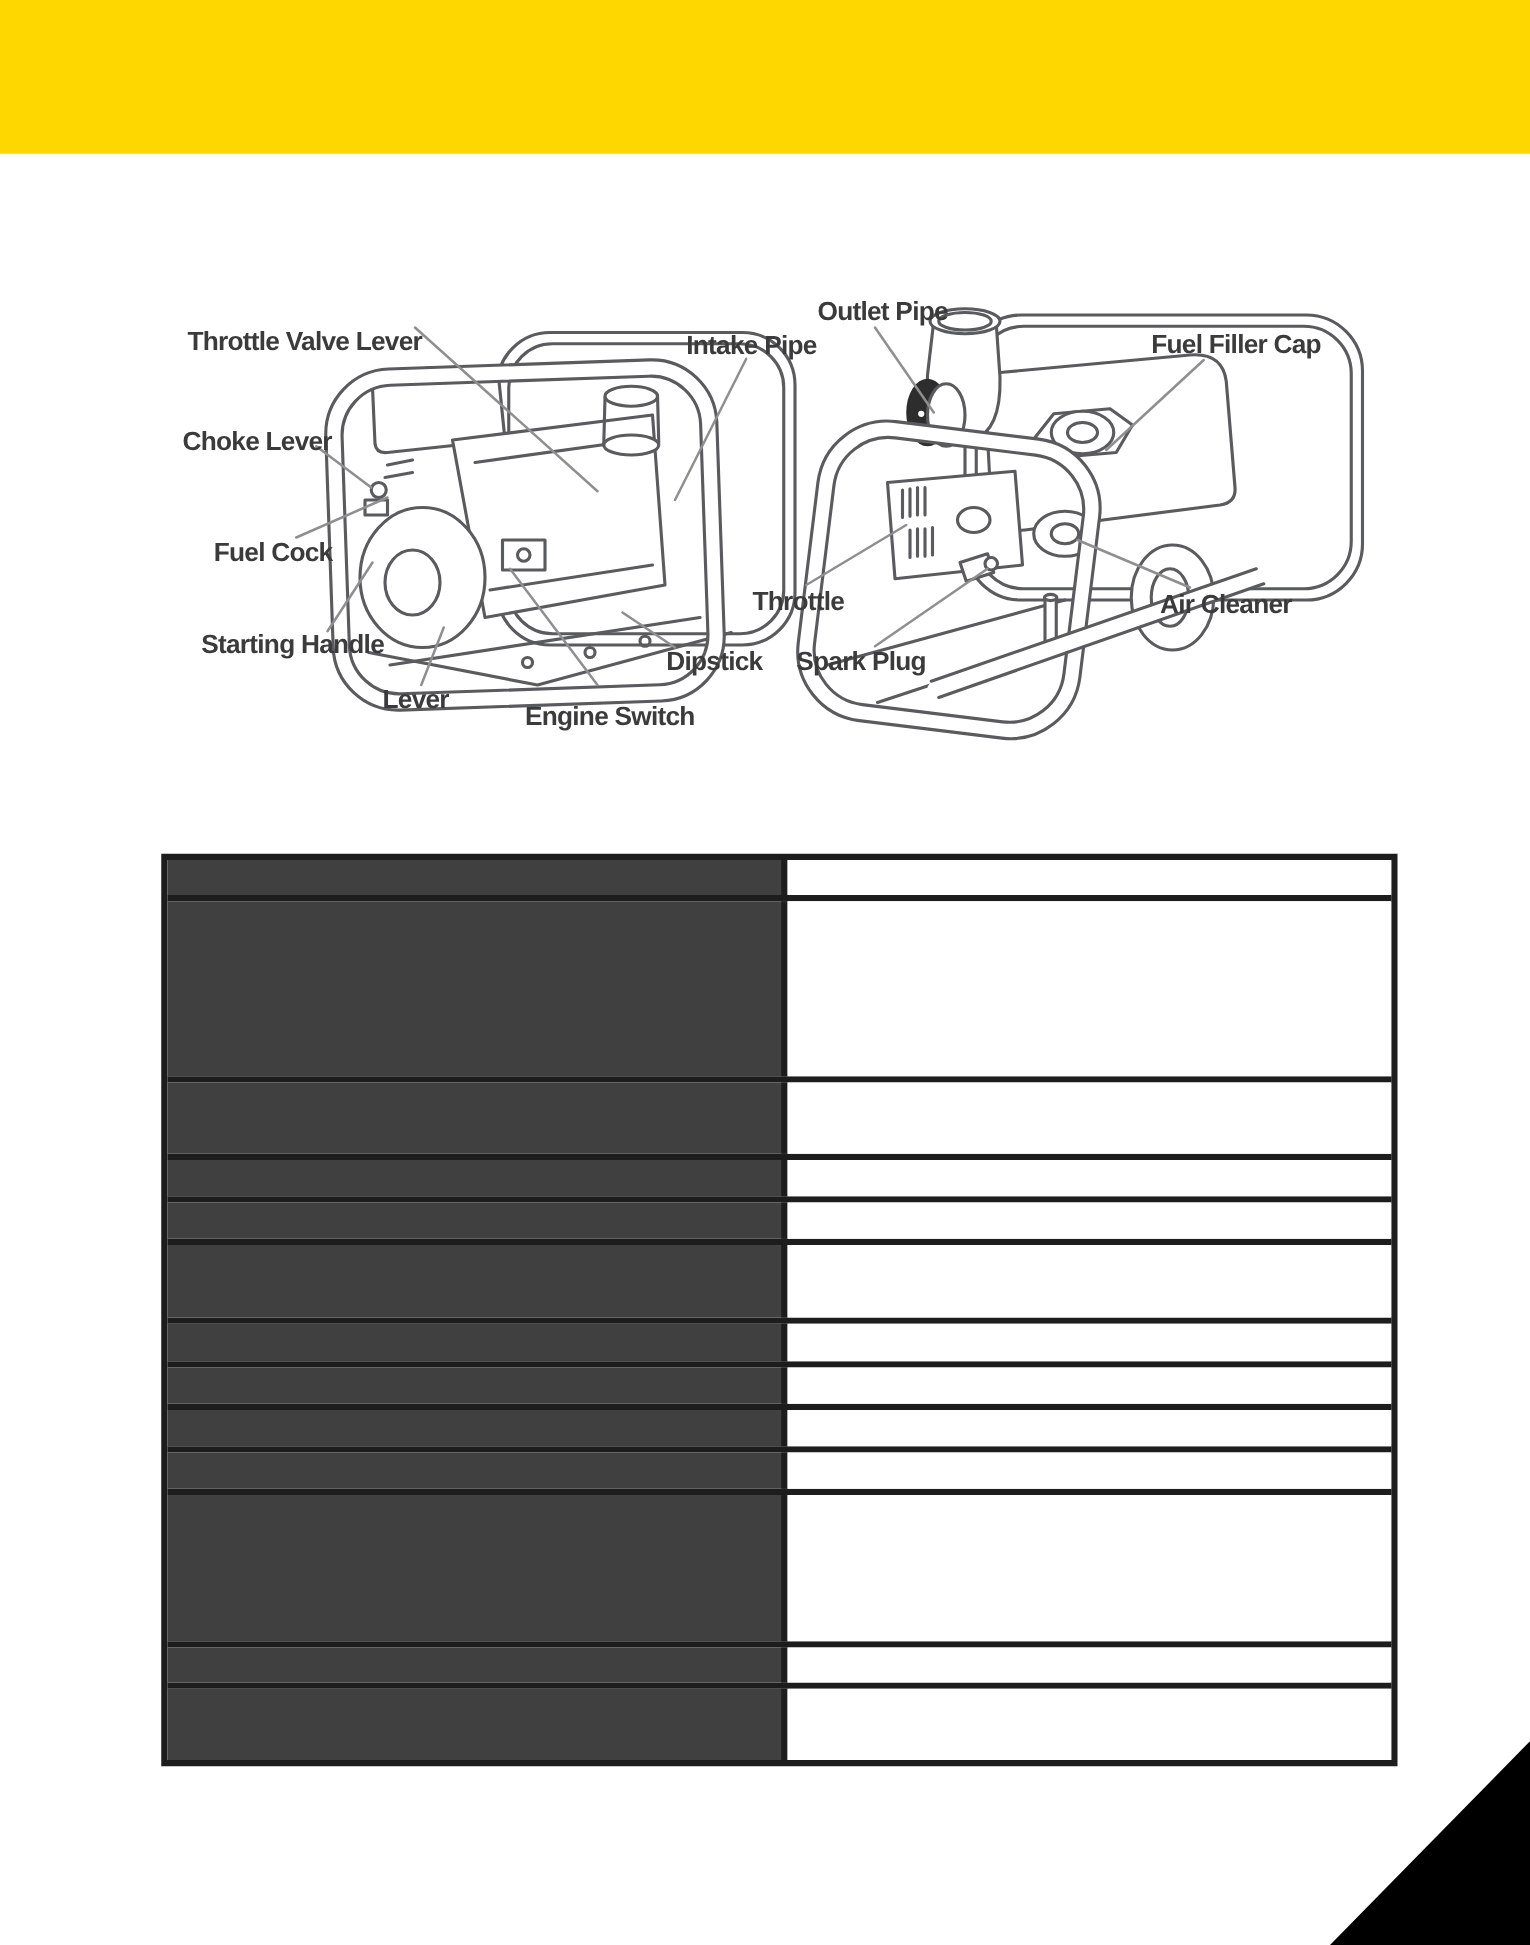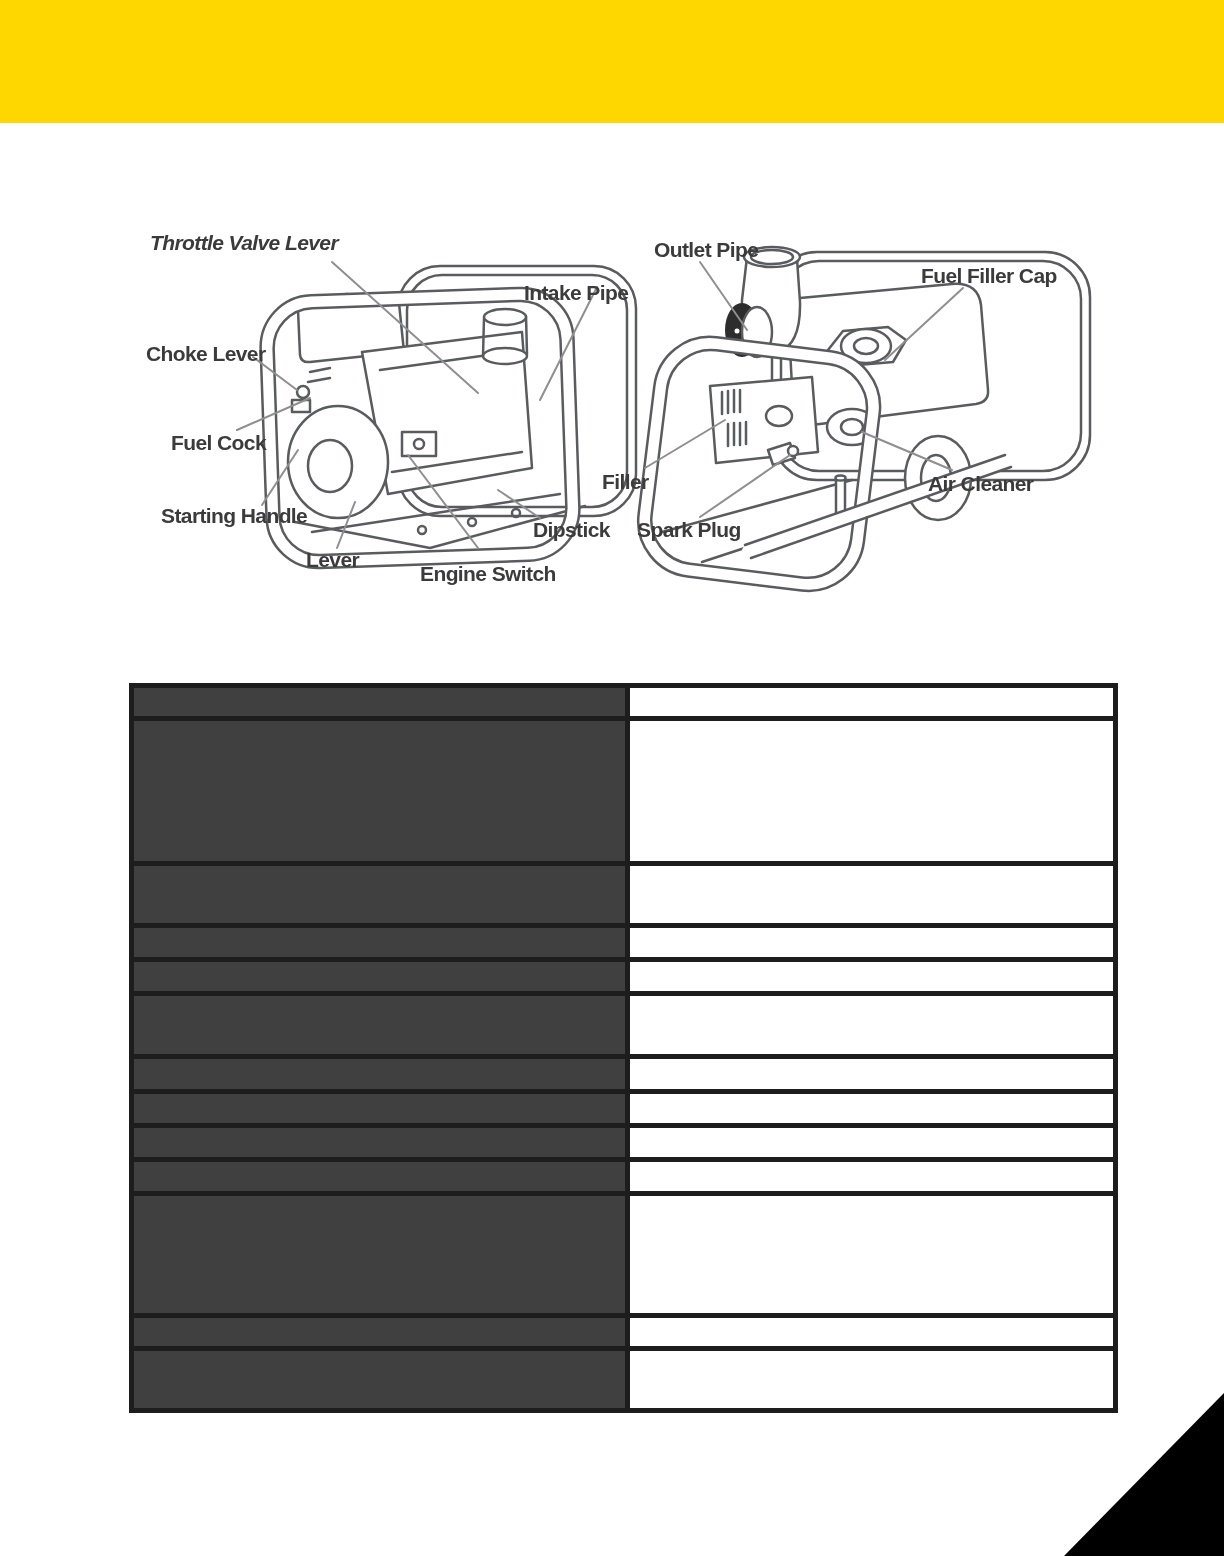--- a/index.html
+++ b/index.html
@@ -128,31 +128,31 @@
       <path d="M478,548 L408,455"></path>
       <path d="M540,518 L498,490"></path>
       <path d="M700,262 L747,330"></path>
       <path d="M963,288 L885,360"></path>
       <path d="M645,468 L725,420"></path>
       <path d="M700,517 L790,455"></path>
       <path d="M952,470 L862,432"></path>
     </g>
   </svg>
 
-  <div class="part-label" style="left:150px;top:232px;font-style:italic;">Throttle Valve Lever</div>
-  <div class="part-label" style="left:524px;top:266px;margin-top:16px;">Intake Pipe</div>
+  <div class="part-label" style="left:150px;top:263px;">Throttle Valve Lever</div>
+  <div class="part-label" style="left:549px;top:266px;">Intake Pipe</div>
   <div class="part-label" style="left:146px;top:343px;">Choke Lever</div>
   <div class="part-label" style="left:171px;top:432px;">Fuel Cock</div>
   <div class="part-label" style="left:161px;top:505px;text-align:center;">Starting Handle</div>
   <div class="part-label" style="left:306px;top:549px;">Lever</div>
   <div class="part-label" style="left:420px;top:563px;">Engine Switch</div>
   <div class="part-label" style="left:509px;top:519px;margin-left:24px;">Dipstick</div>
   <div class="part-label" style="left:654px;top:239px;">Outlet Pipe</div>
   <div class="part-label" style="left:921px;top:265px;">Fuel Filler Cap</div>
-  <div class="part-label" style="left:602px;top:471px;">Filler</div>
+  <div class="part-label" style="left:602px;top:471px;">Throttle</div>
   <div class="part-label" style="left:637px;top:519px;">Spark Plug</div>
   <div class="part-label" style="left:928px;top:473px;">Air Cleaner</div>
 
   <div class="spec-table">
     <div class="tr" style="height:28px;">
       <div class="td dark"></div>
       <div class="td light"></div>
     </div>
     <div class="tr" style="height:140px;">
       <div class="td dark"></div>

